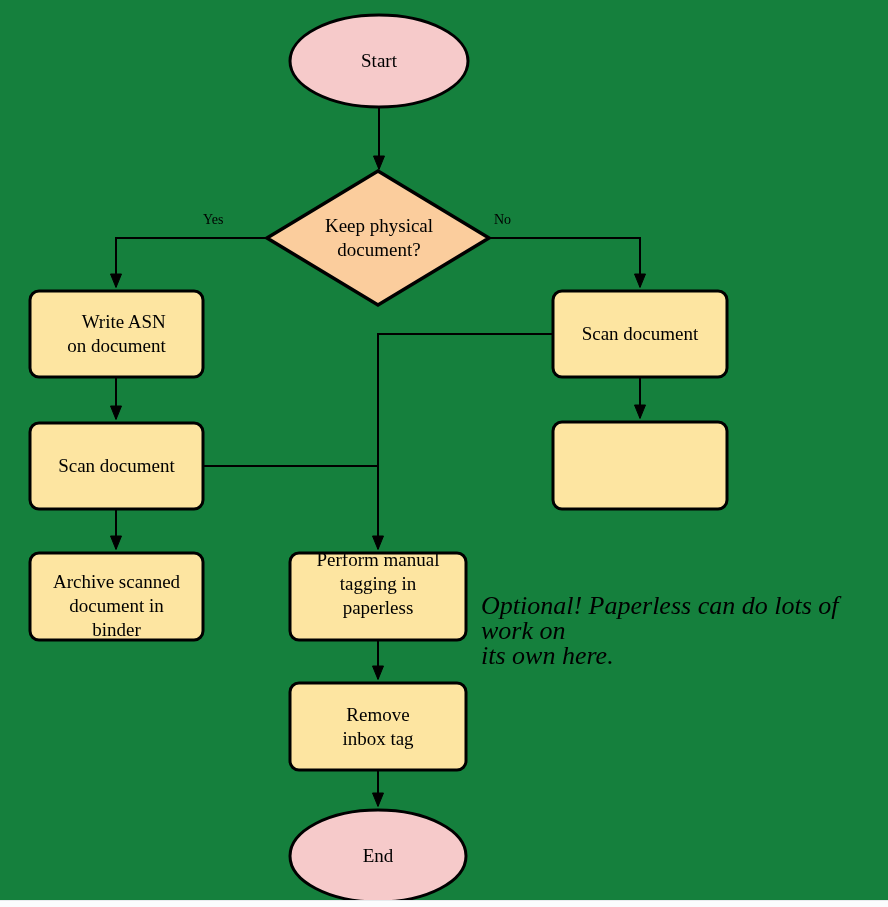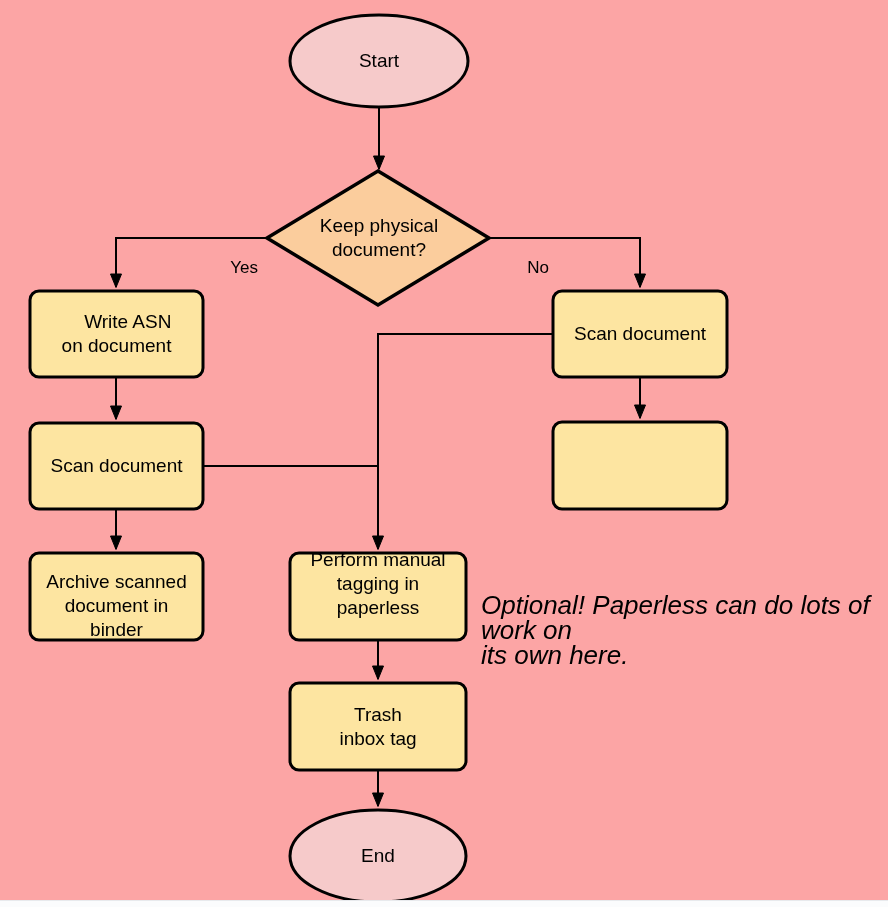--- a/index.html
+++ b/index.html
@@ -1,21 +1,21 @@
 <!DOCTYPE html>
 <html><head>
 <meta charset="utf-8">
 <style>
   html, body { margin: 0; padding: 0; background: #ffffff; }
   .canvas {
     position: relative;
     width: 888px;
     height: 907px;
-    background: #fca5a5;
-    font-family: Liberation Sans, sans-serif;
+    background: #15803d;
+    font-family: Liberation Serif, serif;
     color: #000000;
     overflow: hidden;
   }
   svg.diagram-layer {
     position: absolute;
     left: 0; top: 0;
     width: 888px; height: 907px;
   }
   svg .shape { stroke: #000000; stroke-width: 3px; }
   svg .shape.diamond { stroke-width: 3.5px; }
@@ -31,25 +31,24 @@
     justify-content: center;
     text-align: center;
     white-space: pre-line;
     font-size: 19px;
     line-height: 24px;
     color: #000000;
     pointer-events: none;
   }
   .edge-label {
     position: absolute;
-    font-size: 17px;
+    font-size: 14px;
     line-height: 22px;
-    text-align: right;
+    text-align: left;
     color: #000000;
-    margin-top: 48px;
   }
   .annotation {
     position: absolute;
     font-size: 26px;
     line-height: 25px;
     font-style: italic;
     white-space: pre-line;
     color: #000000;
   }
   .page-bottom-rule {
@@ -115,21 +114,21 @@
 document in
 binder</div>
 
   <div class="node-label" style="left:553px; top:291px; width:174px; height:86px;">Scan document</div>
 
 
   <div class="node-label" style="left:290px; top:553px; width:176px; height:62px;">Perform manual
 tagging in
 paperless</div>
 
-  <div class="node-label" style="left:290px; top:683px; width:176px; height:87px;">Trash
+  <div class="node-label" style="left:290px; top:683px; width:176px; height:87px;">Remove
 inbox tag</div>
 
   <div class="node-label" style="left:290px; top:811px; width:176px; height:90px;">End</div>
 
   <div class="edge-label" style="left:203px; top:209px; width:55px;">Yes</div>
 
   <div class="edge-label" style="left:494px; top:209px; width:55px;">No</div>
 
   <div class="annotation" style="left:481px; top:593px; width:400px;">Optional! Paperless can do lots of work on
 its own here.</div>

